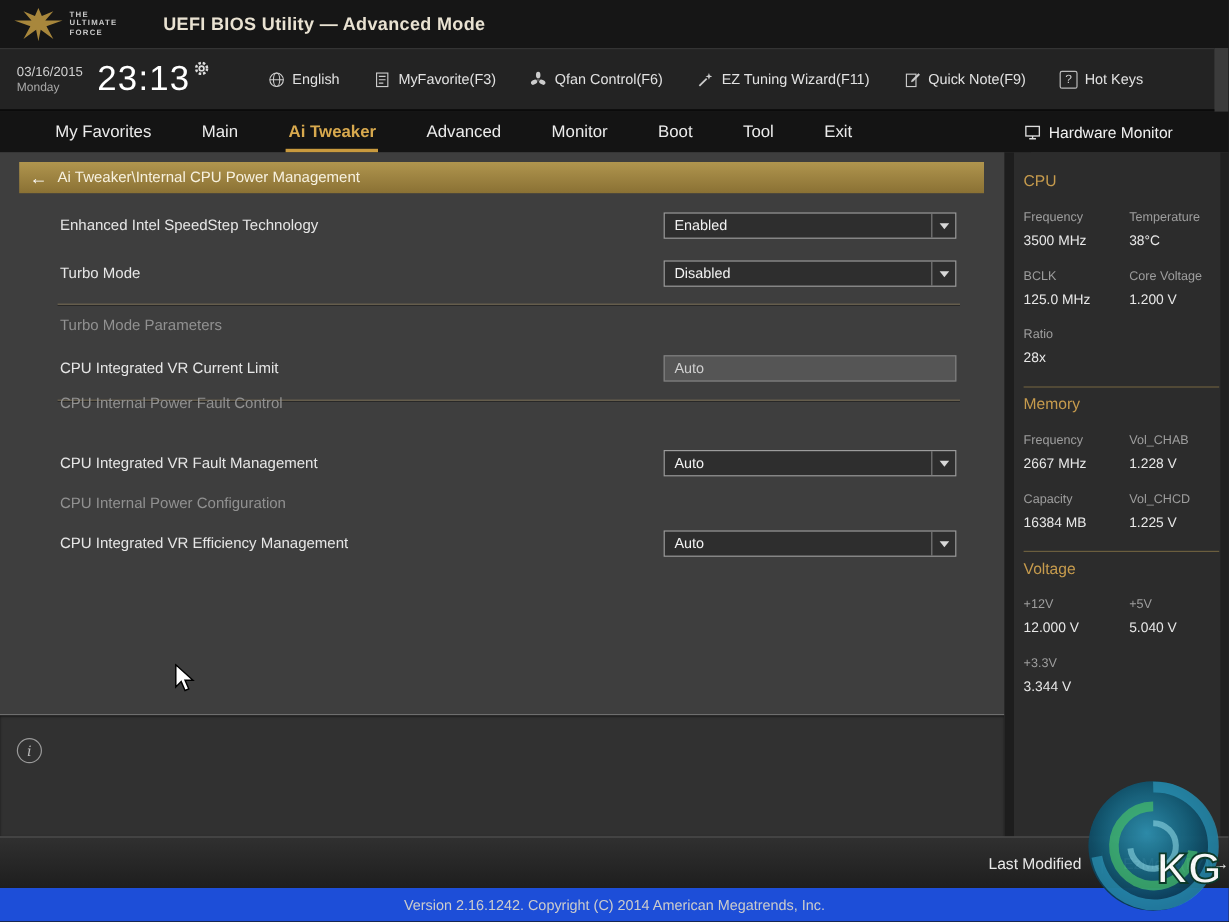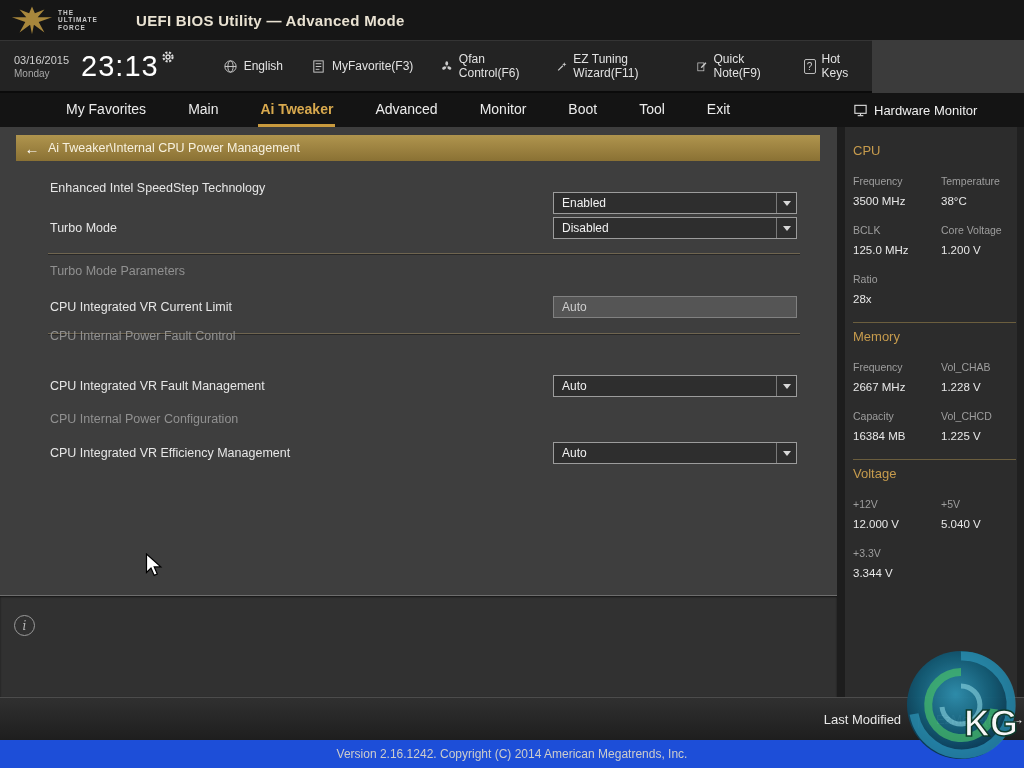--- a/index.html
+++ b/index.html
@@ -8,33 +8,33 @@
   #screen { position:absolute; left:0; top:0; width:1024px; height:768px; background:#3b3b3b; }
   .texture { background-image: repeating-linear-gradient(315deg, rgba(255,255,255,0.03) 0px, rgba(255,255,255,0.03) 1px, transparent 1px, transparent 4px); }
 
   
   .topbar { position:absolute; left:0; top:0; width:1024px; height:40px; background:#161616; display:flex; align-items:center; }
   .logo { display:flex; align-items:center; margin-left:10px; width:108px; }
   .logo-text { margin-left:4px; color:#c9c9c9; font-size:6.5px; letter-spacing:1px; line-height:7.5px; font-weight:bold; }
   .app-title { margin-left:18px; color:#e9e2d2; font-size:15px; font-weight:bold; letter-spacing:0.3px; }
 
   
-  .infobar { position:absolute; left:0; top:40px; width:872px; height:53px; background:#232323; border-top:1px solid #343434; border-bottom:2px solid #0b0b0b; display:flex; align-items:center; }
+  .infobar { position:absolute; left:0; top:40px; width:1012px; height:53px; background:#232323; border-top:1px solid #343434; border-bottom:2px solid #0b0b0b; display:flex; align-items:center; }
   .date-block { margin-left:14px; }
   .date-block .date { color:#d0d0d0; font-size:11px; }
   .date-block .day { color:#a8a8a8; font-size:10px; margin-top:2px; }
   .time-wrap { display:flex; align-items:flex-start; margin-left:12px; }
   .time { color:#ffffff; font-size:29px; letter-spacing:1px; line-height:34px; }
   .time-gear { margin-left:2px; margin-top:1px; }
   .tools { display:flex; align-items:center; margin-left:34px; gap:0; }
   .tool { display:flex; align-items:center; gap:6px; color:#e2e2e2; font-size:12px; padding:0 14px; cursor:pointer; }
   .qbox { display:inline-flex; align-items:center; justify-content:center; width:15px; height:15px; border:1px solid #bbb; border-radius:2px; font-size:10px; color:#ccc; }
 
   
-  .menubar { position:absolute; left:0; top:93px; width:859px; height:34px; background:#141414; display:flex; align-items:stretch; padding-left:64px; }
+  .menubar { position:absolute; left:0; top:93px; width:859px; height:34px; background:#141414; display:flex; align-items:stretch; padding-left:44px; }
   .tab { display:flex; align-items:center; padding:0 2px; margin-right:38px; color:#ececec; font-size:14px; border-bottom:3px solid transparent; cursor:pointer; }
   .tab.active { color:#d8a94e; border-bottom:3px solid #c99a3e; font-weight:bold; }
 
   
   .content { position:absolute; left:0; top:127px; width:837px; height:468px; background:#3e3e3e; }
   .breadcrumb { position:absolute; left:16px; top:8px; width:804px; height:26px; background:linear-gradient(#b0954e,#8a7134); display:flex; align-items:center; color:#f7f1df; font-size:12.5px; }
   .bc-arrow { width:32px; text-align:center; font-size:15px; color:#fff; cursor:pointer; }
   .setting-label { position:absolute; left:50px; width:470px; height:22px; line-height:22px; color:#e6e6e6; font-size:12.5px; }
   .control { position:absolute; left:553px; width:244px; height:22px; background:#2e2e2e; border:1px solid #9c9c9c; color:#f2f2f2; font-size:12px; display:flex; align-items:center; padding-left:8px; cursor:pointer; }
   .control .arrowbox { position:absolute; right:0; top:0; width:20px; height:100%; border-left:1px solid #7a7a7a; display:flex; align-items:center; justify-content:center; }
@@ -158,21 +158,21 @@
     <div class="tab">Exit</div>
   </div>
 
   <div class="content texture">
     <div class="breadcrumb">
       <span class="bc-arrow">←</span>
       <span>Ai Tweaker\Internal CPU Power Management</span>
     </div>
 
     <div class="setting-label" style="top:50px;">Enhanced Intel SpeedStep Technology</div>
-    <div class="control" style="top:50px;margin-top:15px;">
+    <div class="control" style="top:50px;">
       <span>Enabled</span>
       <span class="arrowbox">
           <span class="dd-tri"></span>
         </span>
     </div>
 
     <div class="setting-label" style="top:90px;">Turbo Mode</div>
     <div class="control" style="top:90px;">
       <span>Disabled</span>
       <span class="arrowbox">

